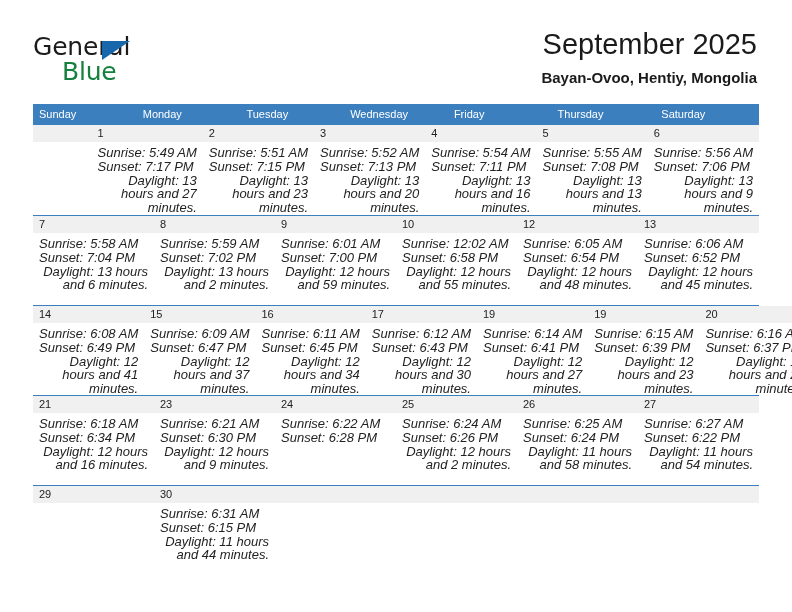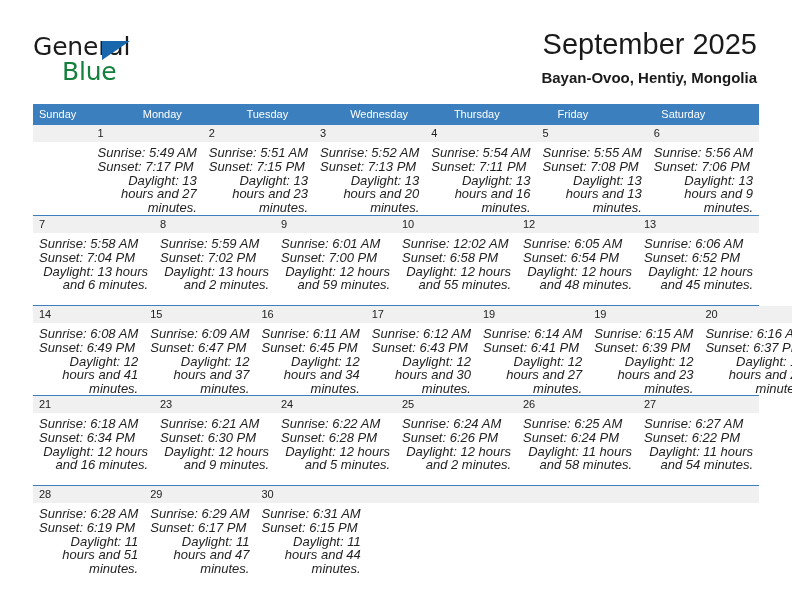--- a/index.html
+++ b/index.html
@@ -180,22 +180,22 @@
 
   </div>
 
   <div class="calendar">
 
     <div class="weekdays">
       <div class="weekday">Sunday</div>
       <div class="weekday">Monday</div>
       <div class="weekday">Tuesday</div>
       <div class="weekday">Wednesday</div>
+      <div class="weekday">Friday</div>
       <div class="weekday">Thursday</div>
-      <div class="weekday">Friday</div>
       <div class="weekday">Saturday</div>
     </div>
 
     <div id="weeks-container">
         <div class="week first">
           <div class="day empty">
             <div class="day-num"></div>
           </div>
           <div class="day">
             <div class="day-num">1</div>
@@ -369,21 +369,20 @@
               <div>Sunrise: 6:21 AM</div>
               <div>Sunset: 6:30 PM</div>
               <div class="daylight">Daylight: 12 hours and 9 minutes.</div>
             </div>
           </div>
           <div class="day">
             <div class="day-num">24</div>
             <div class="day-info">
               <div>Sunrise: 6:22 AM</div>
               <div>Sunset: 6:28 PM</div>
-              <div class="daylight">Daylight: 12 hours and 5 minutes.</div>
             </div>
           </div>
           <div class="day">
             <div class="day-num">25</div>
             <div class="day-info">
               <div>Sunrise: 6:24 AM</div>
               <div>Sunset: 6:26 PM</div>
               <div class="daylight">Daylight: 12 hours and 2 minutes.</div>
             </div>
           </div>
@@ -399,34 +398,21 @@
             <div class="day-num">27</div>
             <div class="day-info">
               <div>Sunrise: 6:27 AM</div>
               <div>Sunset: 6:22 PM</div>
               <div class="daylight">Daylight: 11 hours and 54 minutes.</div>
             </div>
           </div>
         </div>
         <div class="week">
           <div class="day">
-            <div class="day-num">28</div>
-            <div class="day-info">
-              <div>Sunrise: 6:28 AM</div>
-              <div>Sunset: 6:19 PM</div>
-              <div class="daylight">Daylight: 11 hours and 51 minutes.</div>
-            </div>
-          </div>
-          <div class="day">
             <div class="day-num">29</div>
-            <div class="day-info">
-              <div>Sunrise: 6:29 AM</div>
-              <div>Sunset: 6:17 PM</div>
-              <div class="daylight">Daylight: 11 hours and 47 minutes.</div>
-            </div>
           </div>
           <div class="day">
             <div class="day-num">30</div>
             <div class="day-info">
               <div>Sunrise: 6:31 AM</div>
               <div>Sunset: 6:15 PM</div>
               <div class="daylight">Daylight: 11 hours and 44 minutes.</div>
             </div>
           </div>
           <div class="day empty">

